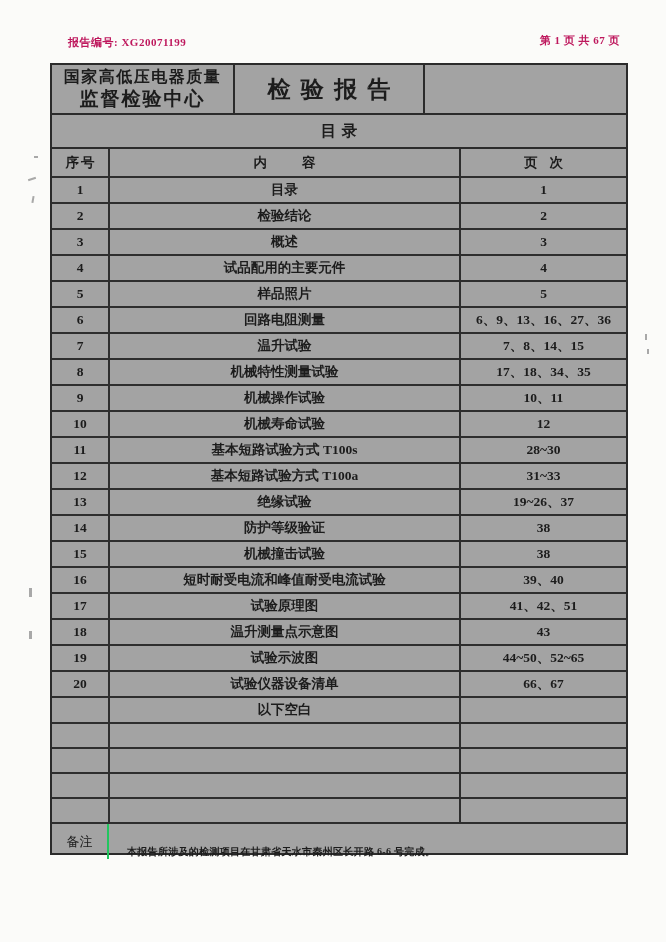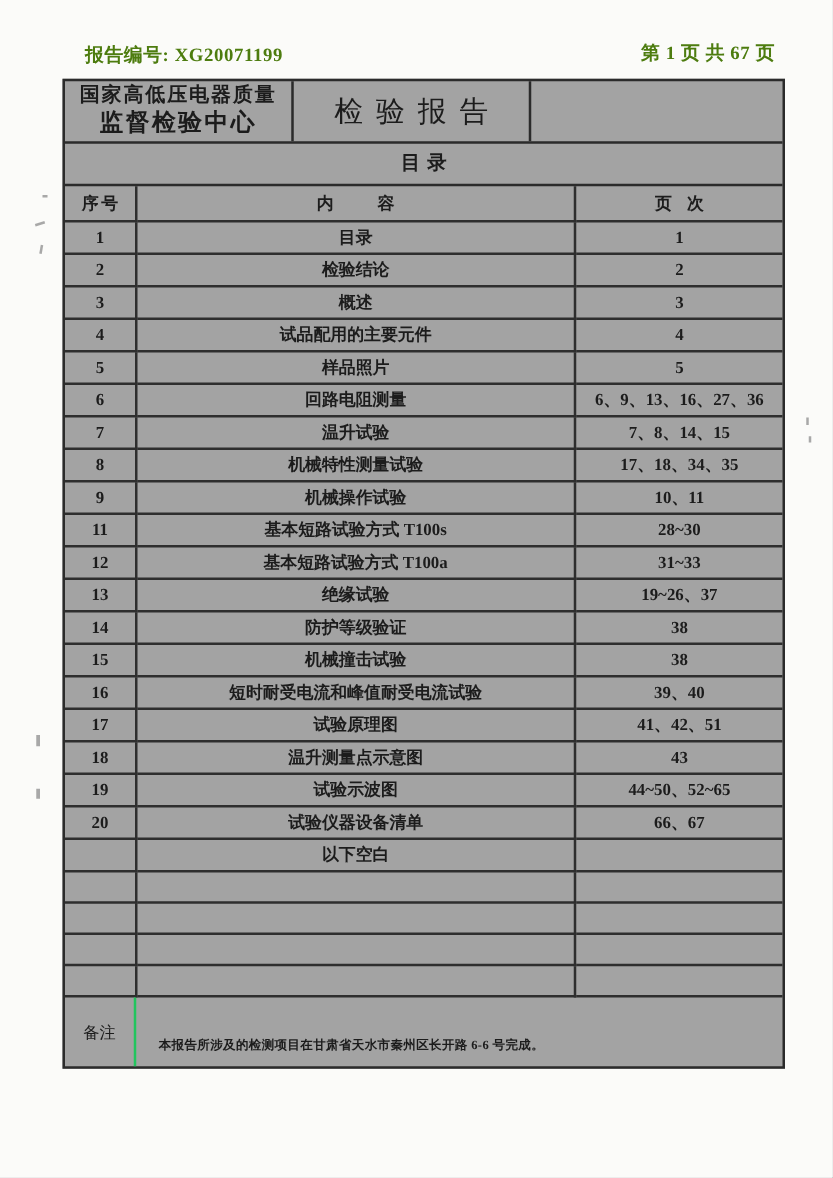--- a/index.html
+++ b/index.html
@@ -11,23 +11,23 @@
   .page {
     position: relative;
     width: 666px;
     height: 942px;
     background: #fbfbf9;
     overflow: hidden;
   }
   
   .meta {
     position: absolute;
-    font-size: 15px;
+    font-size: 11px;
     font-weight: 600;
-    color: #4d7c0f;
+    color: #be185d;
     letter-spacing: 0.5px;
     white-space: nowrap;
   }
   .meta.report-no { left: 68px; top: 35px; }
   .meta.page-ind  { right: 46px; top: 33px; }
 
   
   .doc {
     position: absolute;
     left: 50px; top: 63px;
@@ -50,21 +50,21 @@
     align-items: center;
     justify-content: center;
     text-align: center;
   }
   .head-band .cell.org { border-right: 2px solid #2b2b2b; }
   .head-band .cell.title-cell { border-right: 2px solid #2b2b2b; }
   .org-l1 { font-size: 16px; font-weight: 600; letter-spacing: 1.5px; line-height: 1.25; }
   .org-l2 { font-size: 19px; font-weight: 600; letter-spacing: 2px; line-height: 1.25; }
   .report-title {
     font-size: 23px;
-    font-weight: 400;
+    font-weight: 700;
     letter-spacing: 0.45em;
     text-indent: 0.45em;
   }
   .commission { font-size: 15px; font-weight: 600; letter-spacing: 0.5px; }
 
   .catalog-row {
     height: 34px;
     line-height: 32px;
     text-align: center;
     font-size: 15.5px;
@@ -206,20 +206,25 @@
             <td>8</td>
             <td>机械特性测量试验</td>
             <td>17、18、34、35</td>
           </tr>
           <tr>
             <td>9</td>
             <td>机械操作试验</td>
             <td>10、11</td>
           </tr>
           <tr>
+            <td>10</td>
+            <td>机械寿命试验</td>
+            <td>12</td>
+          </tr>
+          <tr>
             <td>11</td>
             <td>基本短路试验方式 T100s</td>
             <td>28~30</td>
           </tr>
           <tr>
             <td>12</td>
             <td>基本短路试验方式 T100a</td>
             <td>31~33</td>
           </tr>
           <tr>

